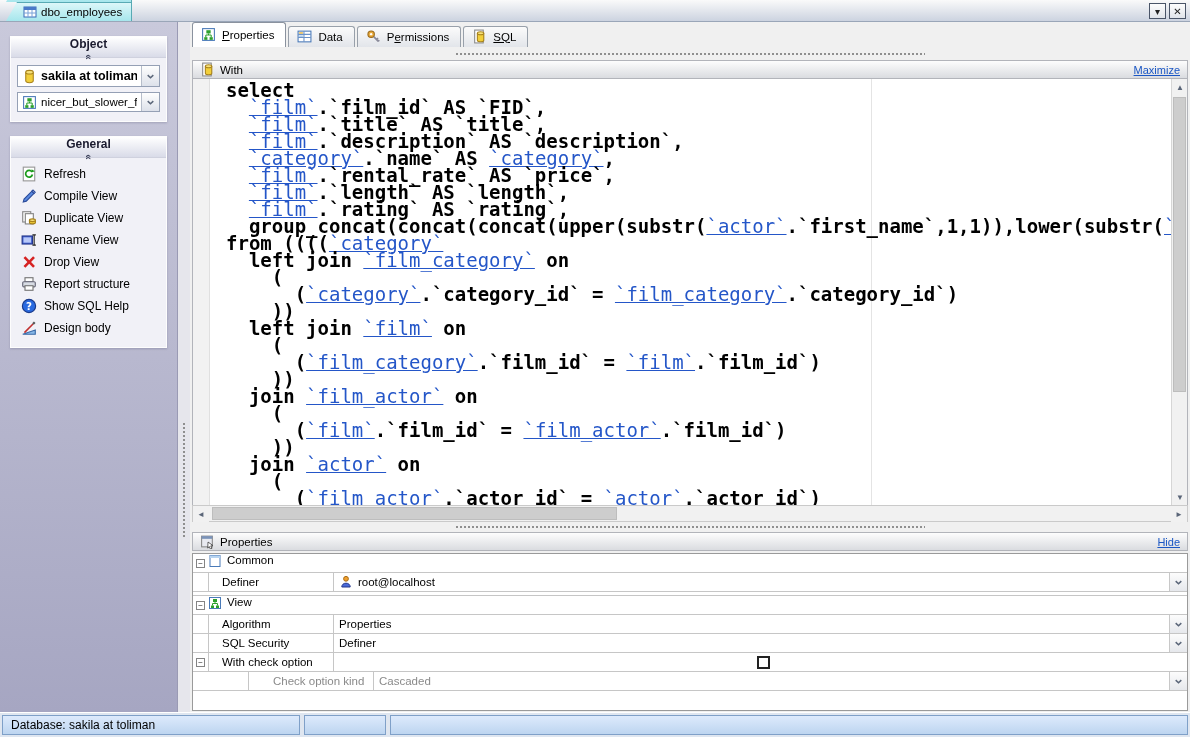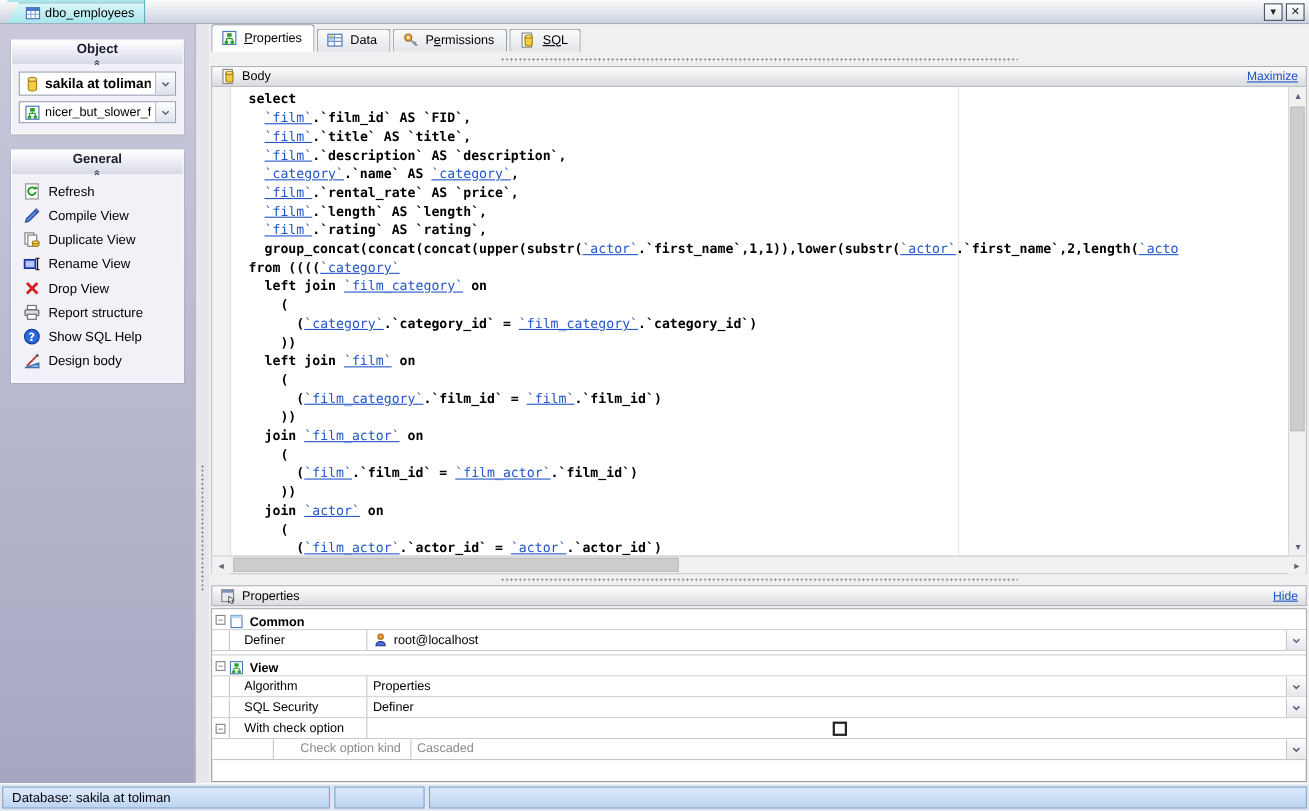--- a/index.html
+++ b/index.html
@@ -67,21 +67,21 @@
     border:1px solid #b2b4ba; }
   #bodyhdr { top:38px; } #propshdr { top:510px; }
   .hlink { margin-left:auto; color:#1a56c4; text-decoration:underline; font-size:11px; cursor:pointer; }
 
   
   #codewrap { position:absolute; left:2px; right:2px; top:57px; height:426px;
     background:#fff; border-left:1px solid #b2b4ba; border-right:1px solid #b2b4ba; overflow:hidden; }
   #gutter { position:absolute; left:0; top:0; bottom:0; width:17px; background:#f2f2f2; border-right:1px solid #e0e0e0; }
   #marginline { position:absolute; left:678px; top:0; bottom:0; width:1px; background:#e4e4e4; }
   #codelines { position:absolute; left:17px; top:3px; right:16px; padding-left:16px;
-    font-family:"DejaVu Sans Mono",monospace; font-size:12px; font-weight:bold; line-height:17px;
+    font-family:"DejaVu Sans Mono",monospace; font-size:19px; font-weight:bold; line-height:17px;
     white-space:pre; overflow:hidden; }
   .cl { color:#2456c8; font-weight:normal; text-decoration:underline; cursor:pointer; }
 
   
   #vscroll { position:absolute; right:0; top:0; bottom:0; width:16px; background:#f1f1f1; border-left:1px solid #d6d6d6; }
   .sarrow { position:absolute; width:16px; height:16px; display:flex; align-items:center; justify-content:center;
     color:#5a6578; font-size:8px; background:#f1f1f1; }
   #vscroll .up { top:0; } #vscroll .down { bottom:0; }
   #vthumb { position:absolute; left:1px; right:1px; top:18px; height:295px; background:#cdcdcd; border:1px solid #bdbdbd; }
   #hscroll { position:absolute; left:2px; right:2px; top:483px; height:17px; background:#f1f1f1; border:1px solid #cacaca; }
@@ -89,21 +89,21 @@
   #hthumb { position:absolute; left:19px; top:1px; bottom:1px; width:405px; background:#cdcdcd; border:1px solid #bdbdbd; }
 
   
   #grid { position:absolute; left:2px; right:2px; top:531px; height:158px; background:#fff;
     border:1px solid #9a9a9a; font-size:11.5px; }
   .prow { display:flex; height:19px; border-bottom:1px solid #c6c6c6; align-items:stretch; background:#fff; }
   .pgap { height:4px; background:#fff; border-bottom:1px solid #c6c6c6; }
   .pstrip { width:15px; flex:0 0 auto; display:flex; align-items:center; justify-content:center; }
   .expander { width:9px; height:9px; border:1px solid #848484; background:#fff; font-size:8px; line-height:7px;
     text-align:center; color:#333; cursor:pointer; }
-  .gbody { display:flex; align-items:flex-end; gap:5px; font-weight:bold; }
+  .gbody { display:flex; align-items:flex-start; gap:5px; font-weight:normal; }
   .plabel { width:125px; flex:0 0 auto; display:flex; align-items:center; padding-left:13px;
     border-left:1px solid #c6c6c6; }
   .plabel.indent { padding-left:24px;margin-left:40px; }
   .pvalue { flex:1; position:relative; display:flex; align-items:center; gap:5px; padding:0 20px 0 5px;
     border-left:1px solid #c6c6c6; }
   .pvalue .ddbtn2 { position:absolute; right:0; top:0; bottom:0; width:18px;
     background:linear-gradient(#fcfcfc,#e6e8ec); border-left:1px solid #c8c8c8;
     display:flex; align-items:center; justify-content:center; }
   .pvalue.center { justify-content:center; padding-right:0; }
   .checkbox { width:13px; height:13px; border:2px solid #222; background:#fff; cursor:pointer; }
@@ -330,21 +330,21 @@
     </div>
 
   <div class="panel-hd" id="bodyhdr">
     <span class="icon" id="ic-body">
         <svg viewBox="0 0 14 14">
           <rect x="2.5" y="1" width="8" height="12" fill="#fff" stroke="#8a8a8a"></rect>
           <path d="M5 4v6.5c0 .8 1.3 1.4 3 1.4s3-.6 3-1.4V4" fill="#f2cf3a" stroke="#a8821a"></path>
           <ellipse cx="8" cy="4" rx="3" ry="1.4" fill="#f8e27a" stroke="#a8821a"></ellipse>
         </svg>
       </span>
-    <span>Body</span>
+    <span>With</span>
     <span class="hlink">Maximize</span>
   </div>
 
   <div id="codewrap">
     <div id="gutter"></div>
     <div id="marginline"></div>
     <div id="codelines"><div class="code-line"><span>select </span></div><div class="code-line"><span>  </span><span class="cl">`film`</span><span>.`film_id` AS `FID`,</span></div><div class="code-line"><span>  </span><span class="cl">`film`</span><span>.`title` AS `title`,</span></div><div class="code-line"><span>  </span><span class="cl">`film`</span><span>.`description` AS `description`,</span></div><div class="code-line"><span>  </span><span class="cl">`category`</span><span>.`name` AS </span><span class="cl">`category`</span><span>,</span></div><div class="code-line"><span>  </span><span class="cl">`film`</span><span>.`rental_rate` AS `price`,</span></div><div class="code-line"><span>  </span><span class="cl">`film`</span><span>.`length` AS `length`,</span></div><div class="code-line"><span>  </span><span class="cl">`film`</span><span>.`rating` AS `rating`,</span></div><div class="code-line"><span>  group_concat(concat(concat(upper(substr(</span><span class="cl">`actor`</span><span>.`first_name`,1,1)),lower(substr(</span><span class="cl">`actor`</span><span>.`first_name`,2,length(</span><span class="cl">`acto</span></div><div class="code-line"><span>from ((((</span><span class="cl">`category`</span></div><div class="code-line"><span>  left join </span><span class="cl">`film_category`</span><span> on</span></div><div class="code-line"><span>    (</span></div><div class="code-line"><span>      (</span><span class="cl">`category`</span><span>.`category_id` = </span><span class="cl">`film_category`</span><span>.`category_id`)</span></div><div class="code-line"><span>    ))</span></div><div class="code-line"><span>  left join </span><span class="cl">`film`</span><span> on</span></div><div class="code-line"><span>    (</span></div><div class="code-line"><span>      (</span><span class="cl">`film_category`</span><span>.`film_id` = </span><span class="cl">`film`</span><span>.`film_id`)</span></div><div class="code-line"><span>    ))</span></div><div class="code-line"><span>  join </span><span class="cl">`film_actor`</span><span> on</span></div><div class="code-line"><span>    (</span></div><div class="code-line"><span>      (</span><span class="cl">`film`</span><span>.`film_id` = </span><span class="cl">`film_actor`</span><span>.`film_id`)</span></div><div class="code-line"><span>    ))</span></div><div class="code-line"><span>  join </span><span class="cl">`actor`</span><span> on</span></div><div class="code-line"><span>    (</span></div><div class="code-line"><span>      (</span><span class="cl">`film_actor`</span><span>.`actor_id` = </span><span class="cl">`actor`</span><span>.`actor_id`)</span></div></div>
     <div id="vscroll">
       <div class="sarrow up">▲</div>
       <div id="vthumb"></div>

